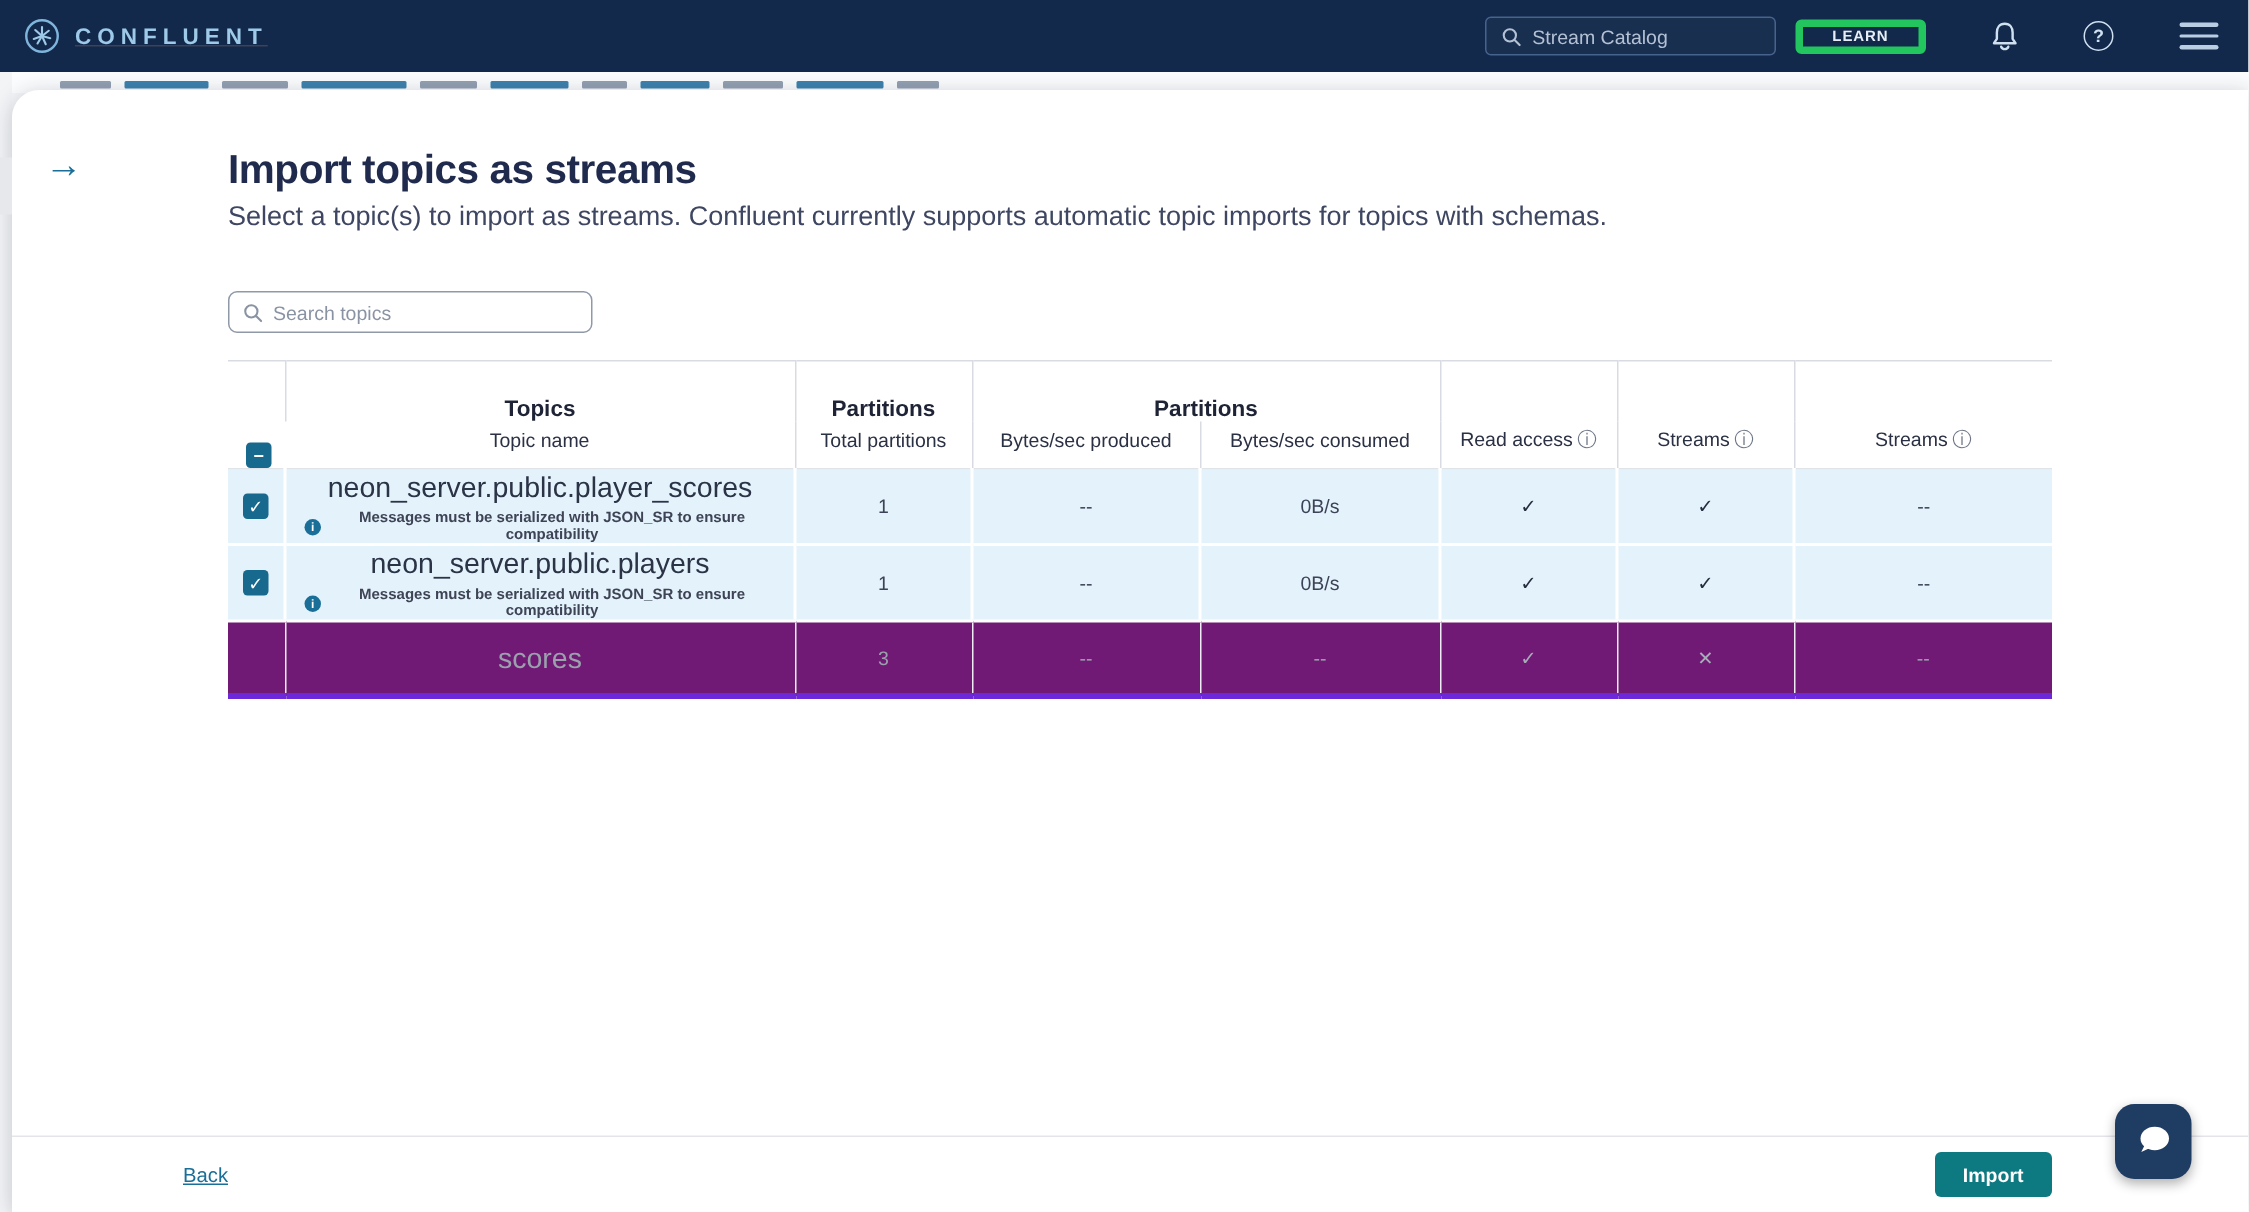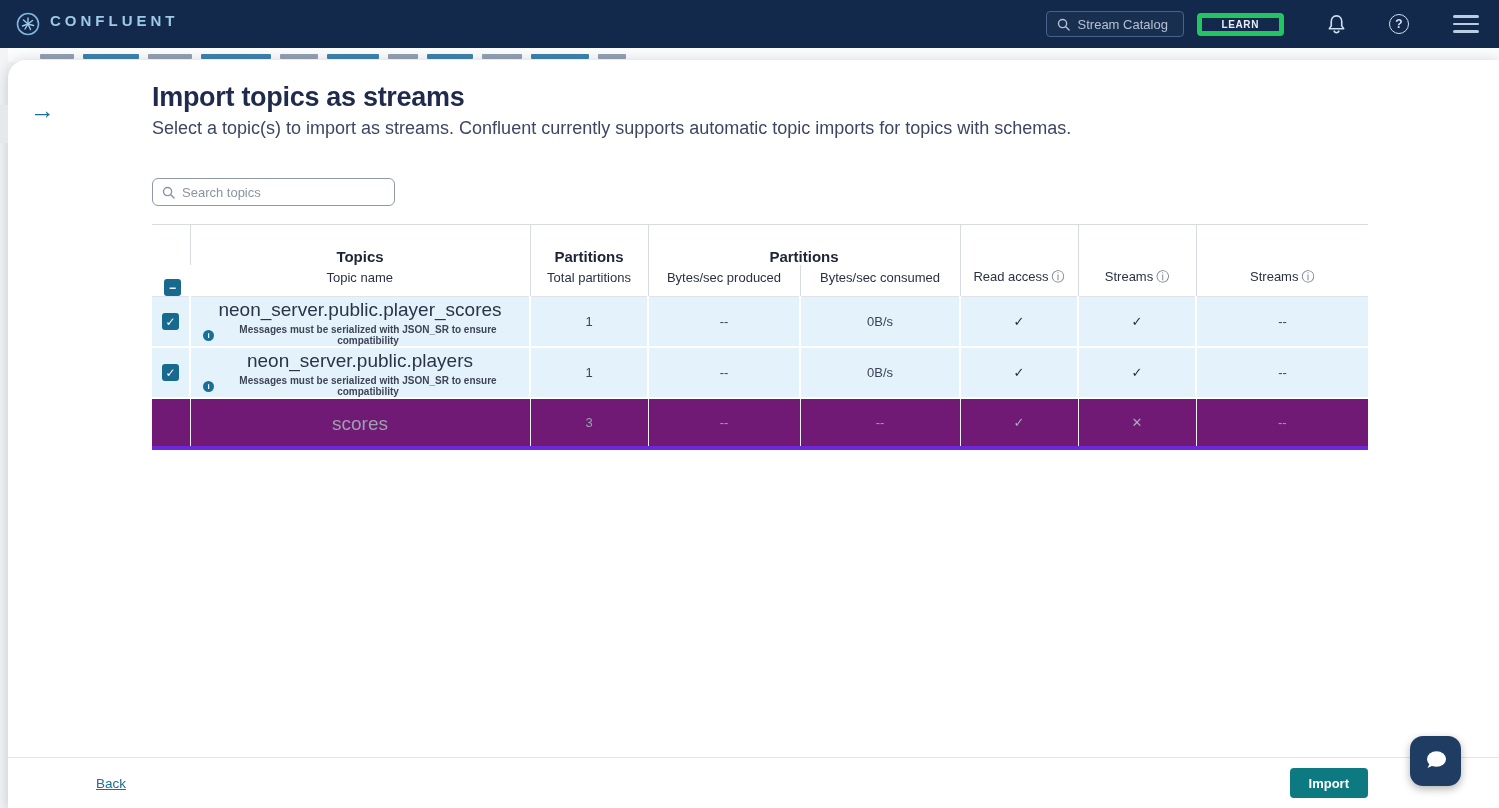--- a/index.html
+++ b/index.html
@@ -5,24 +5,24 @@
   * { margin:0; padding:0; box-sizing:border-box; }
   html,body { width:1499px; height:808px; }
   body {
     font-family:"Liberation Sans","DejaVu Sans",sans-serif;
     background:#f5f6f8; position:relative; overflow:hidden; color:#3c4257;
   }
 
   
   .navbar { position:absolute; top:0; left:0; right:0; height:48px; background:#12294b;
     display:flex; align-items:center; justify-content:space-between; padding:0 20px 0 16px; z-index:40; }
-  .nav-left { display:flex; gap:10px; }
+  .nav-left { display:flex; align-items:center; gap:10px;text-decoration:underline; }
   .brand { color:#9ec9e8; font-size:15px; font-weight:bold; letter-spacing:4px; }
   .nav-right { display:flex; align-items:center; }
-  .nav-search { display:flex; align-items:center; gap:8px; width:138px; height:26px;
+  .nav-search { display:flex; align-items:center; gap:8px; width:194px; height:26px;
     border:1px solid #47628c; border-radius:4px; padding:0 10px; background:rgba(255,255,255,0.03); cursor:text; }
   .nav-search span { color:#b4c1d4; font-size:13px; }
   .learn-btn { margin-left:13px; height:23px; padding:0 20px; border:5px solid #22c55e; border-radius:4px;
     background:transparent; color:#e8eef6; font-size:10px; font-weight:bold; letter-spacing:0.6px;
     font-family:inherit; cursor:pointer; }
   .nav-ico { margin-left:42px; cursor:pointer; display:flex; align-items:center; }
   .help-circle { width:20px; height:20px; border:1.6px solid #cfe0f1; border-radius:50%;
     color:#cfe0f1; font-size:12px; font-weight:bold; display:flex; align-items:center; justify-content:center; }
   .hamburger { margin-left:44px; display:flex; flex-direction:column; gap:5px; cursor:pointer; }
   .hamburger div { width:26px; height:2.4px; background:#b9cde3; border-radius:2px; }
@@ -32,21 +32,21 @@
   .crumbs { position:absolute; left:40px; top:6px; display:flex; gap:9px; align-items:flex-start; }
   .crumbs i { display:block; height:5px; border-radius:1px; background:#93a0b2; }
   .crumbs i.lnk { background:#3d82ae; }
   .left-strip { position:absolute; top:48px; left:0; width:8px; bottom:0; background:#f3f4f6; }
   .left-tab { position:absolute; top:105px; left:0; width:8px; height:38px; background:#e7e8ec; }
 
   
   .panel { position:absolute; top:60px; left:8px; right:0; bottom:0; background:#fff;
     border-radius:18px 0 0 0; box-shadow:0 2px 14px rgba(20,30,60,0.22); z-index:10; }
   .collapse-arrow { position:absolute; left:22px; top:38px; color:#1a6f98; font-size:25px; cursor:pointer; line-height:1; }
-  .content { position:absolute; left:144px; top:20px; width:1216px; }
+  .content { position:absolute; left:144px; top:36px; width:1216px; }
   h1.page-title { font-size:27px; font-weight:bold; color:#1f2a4c; letter-spacing:-0.3px; line-height:34px; }
   .subtitle { margin-top:4px; font-size:18px; color:#3e4662; }
 
   .search-box { margin-top:39px; width:243px; height:28px; border:1px solid #8f99a8; border-radius:6px;
     display:flex; align-items:center; gap:7px; padding:0 9px; background:#fff; cursor:text; }
   .search-box span { color:#8a93a3; font-size:13px; }
 
   
   table.topics { margin-top:18px; width:1216px; border-collapse:collapse; table-layout:fixed; }
   table.topics { border-top:1px solid #d8dbe1; }
@@ -74,21 +74,21 @@
   .note-ico { width:11px; height:11px; border-radius:50%; background:#1a6f98; color:#fff; font-size:8px;
     font-weight:bold; display:inline-flex; align-items:center; justify-content:center; font-style:normal; flex:none; }
 
   .cb { width:17px; height:17px; border-radius:3px; background:#17698e; display:inline-flex;
     align-items:center; justify-content:center; cursor:pointer; }
   .cb .cb-mark { color:#fff; font-size:12px; font-weight:bold; line-height:1; }
 
   
   .footer { position:absolute; left:0; right:0; bottom:0; height:51px; border-top:1px solid #e3e5e9;
     background:#fff; display:flex; align-items:center; justify-content:space-between;
-    padding-left:88px; padding-right:131px; border-radius:0; }
+    padding-left:114px; padding-right:131px; border-radius:0; }
   .back-link { color:#1a6f98; font-size:13.5px; text-decoration:underline; cursor:pointer; }
   .import-btn { background:#0d7a82; color:#fff; font-weight:bold; font-size:13px; border:none;
     border-radius:4px; height:30px; padding:0 19px; cursor:pointer; font-family:inherit; }
 
   
   .chat-fab { position:absolute; right:38px; bottom:22px; width:51px; height:50px; background:#1f3c63;
     border-radius:13px; display:flex; align-items:center; justify-content:center; cursor:pointer;
     box-shadow:0 3px 8px rgba(0,0,0,0.3); z-index:50; }
 </style>
 </head>

